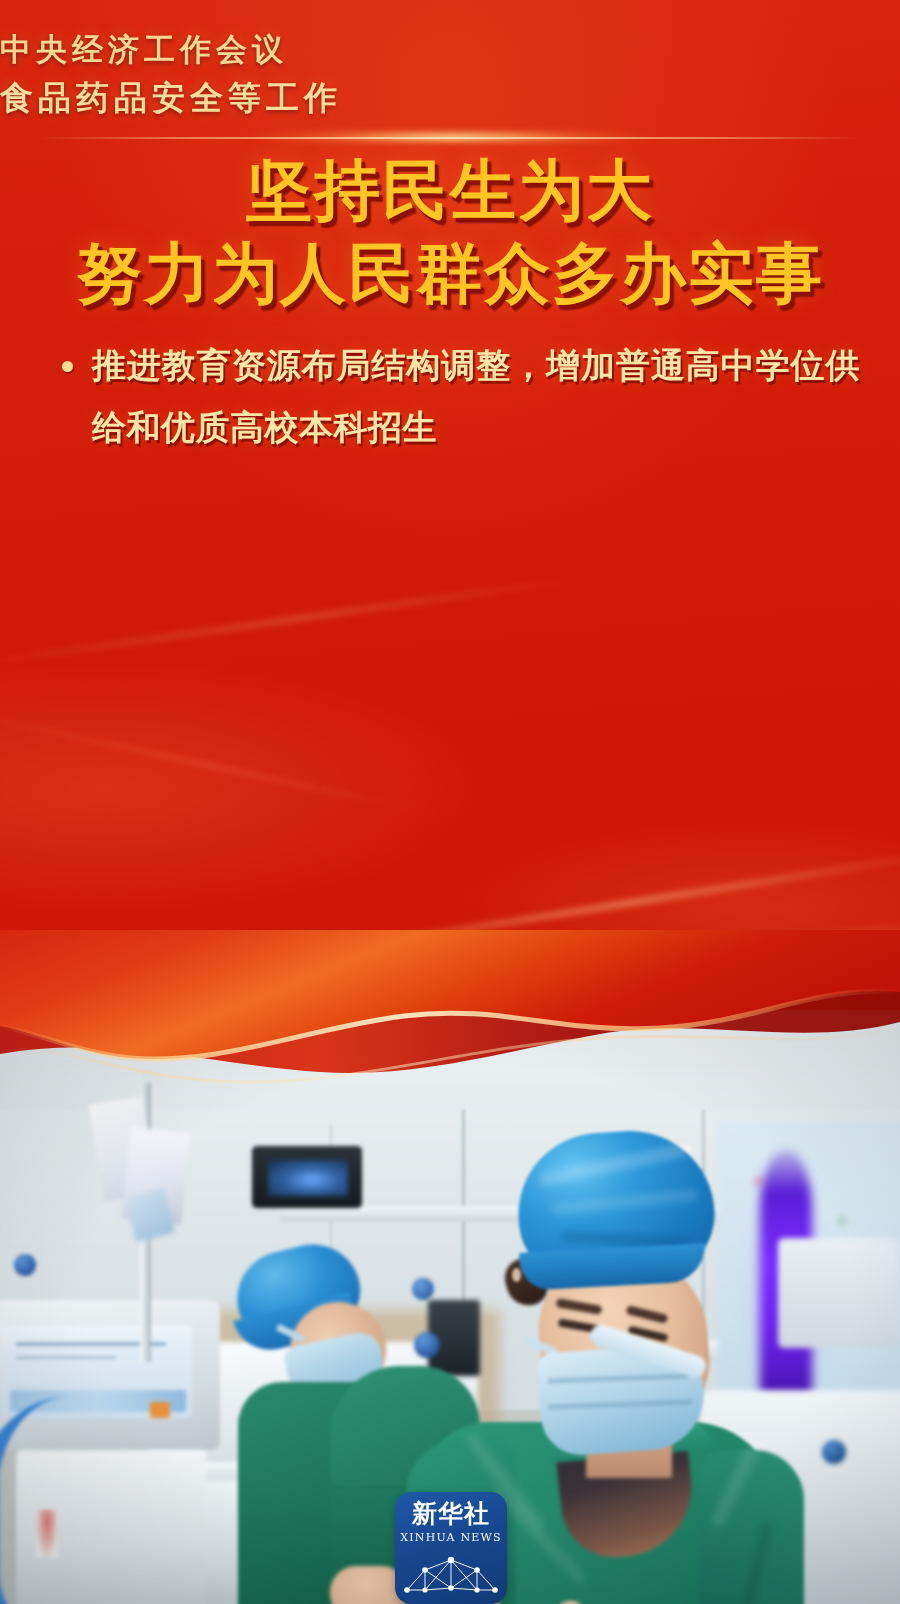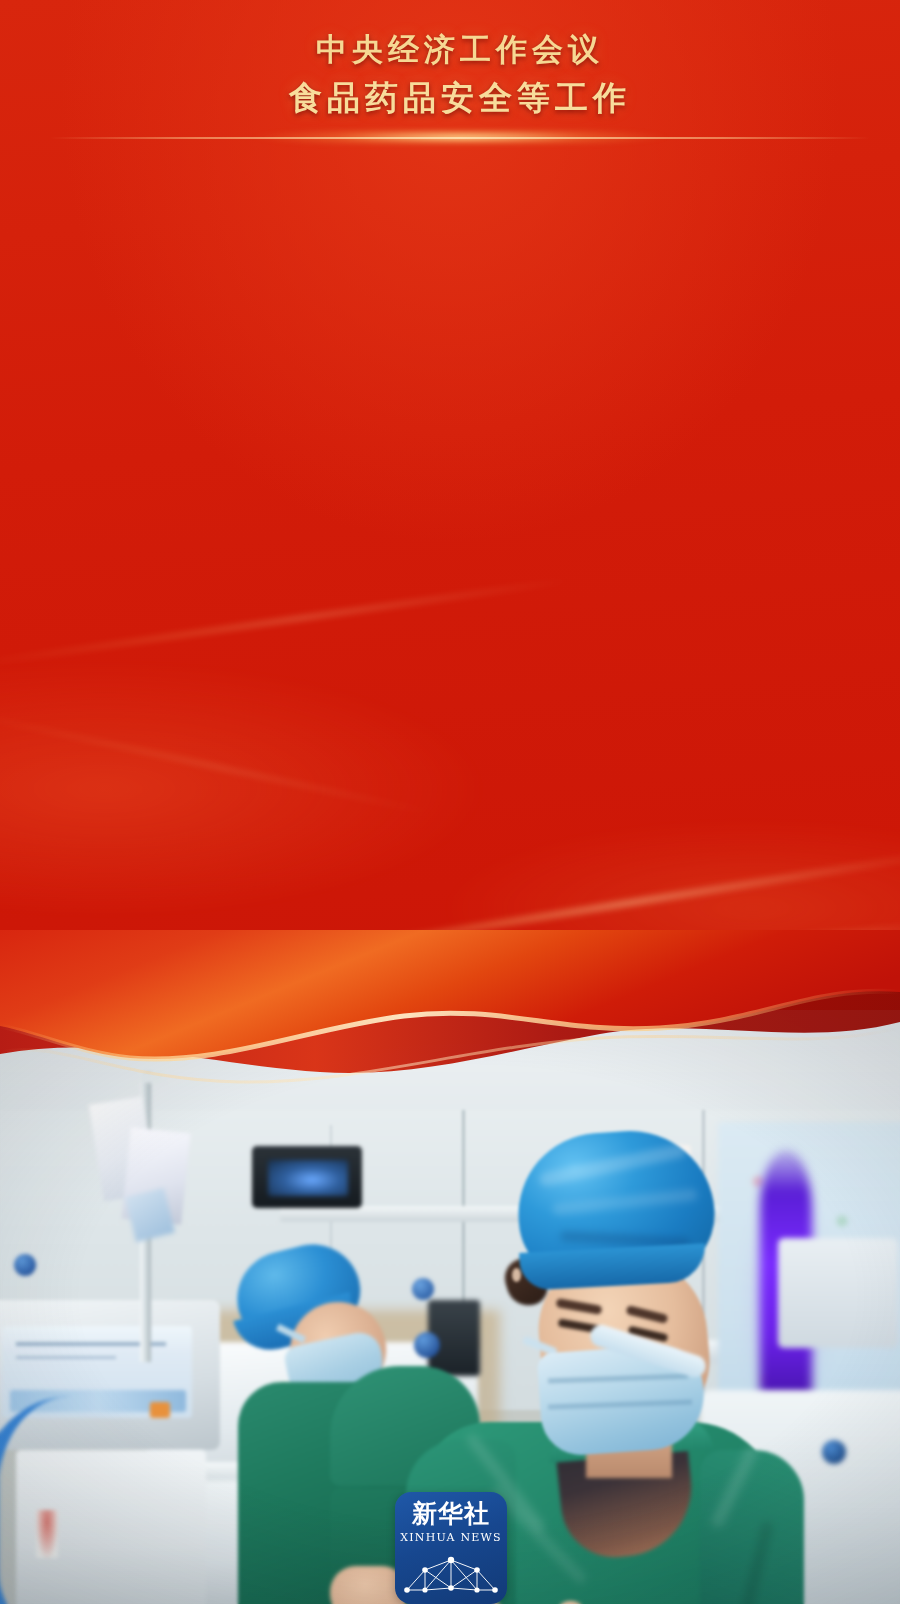--- a/index.html
+++ b/index.html
@@ -50,23 +50,22 @@
   .streak-b { left: 26%; width: 80%; top: 905px; height: 7px; transform: rotate(-9deg); opacity: .55; }
   .streak-c { left: 10%; width: 95%; top: 965px; height: 9px; transform: rotate(-6deg); opacity: .75; }
   .streak-d { left: 0%; width: 60%; top: 1010px; height: 5px; transform: rotate(-4deg); opacity: .30; }
   .streak-e { left: -6%; width: 55%; top: 760px; height: 4px; transform: rotate(12deg); opacity: .22; }
 
   
   .header {
     position: absolute;
     top: 0; left: 0; right: 0;
     height: 150px;
-    text-align: center;
+    text-align: left;
     z-index: 6;
-    margin-left: 20px;
   }
   .header-line {
     display: block;
     color: #f6d893;
     font-family: "DejaVu Serif", "Liberation Serif", serif;
     font-weight: 700;
     letter-spacing: 5px;
     text-shadow: 0 2px 5px rgba(110,8,4,.75), 0 0 14px rgba(255,200,110,.25);
     white-space: nowrap;
   }
@@ -449,24 +448,32 @@
   <div class="silk-streak streak-c"></div>
   <div class="silk-streak streak-d"></div>
 
   <div class="header">
     <span class="header-line header-line-1">中央经济工作会议</span>
     <span class="header-line header-line-2">食品药品安全等工作</span>
     <div class="header-glow"></div>
     <div class="header-rule"></div>
   </div>
 
+  <div class="title-block">
+    <span class="title-line title-line-1">坚持民生为大</span>
+    <span class="title-line title-line-2">努力为人民群众多办实事</span>
+  </div>
 
   <div class="bullets">
 
 
+    <div class="bullet-item">
+      <span class="bullet-dot"></span>
+      <span class="bullet-text">推进教育资源布局结构调整，增加普通高中学位供给和优质高校本科招生</span>
+    </div>
 
 
 
 
 
   </div>
 
   <div class="photo-wrap">
     <div class="photo">
       <div class="ph ph-ceiling"></div>

